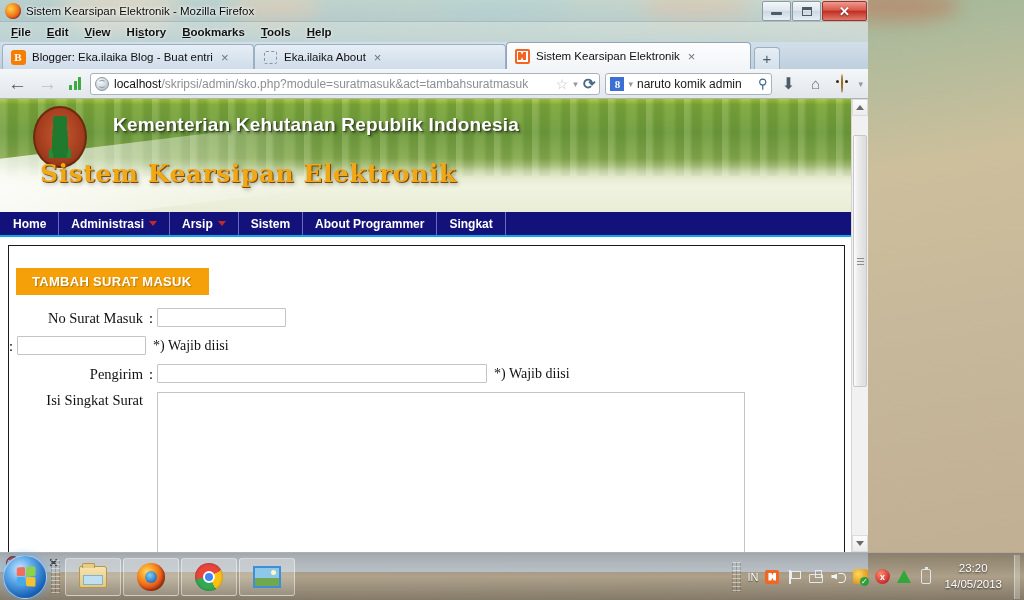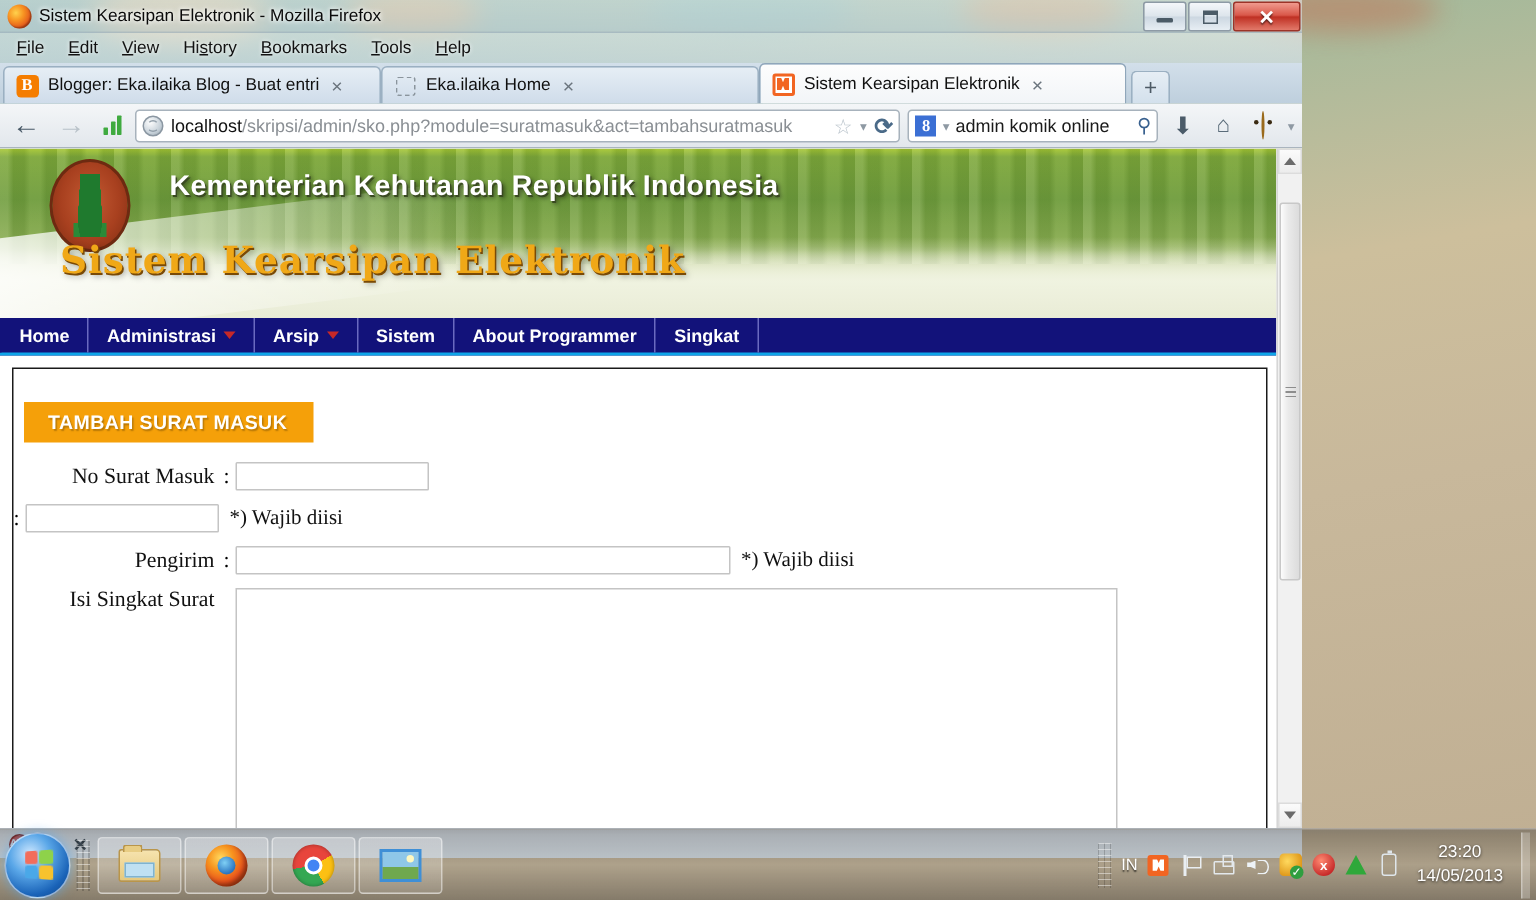--- a/index.html
+++ b/index.html
@@ -51,20 +51,21 @@
   .wc .x-g { color: #fff; font-size: 13px; font-weight: bold; text-shadow: 0 1px 1px rgba(0,0,0,.5); }
 
   
   .menubar {
     height: 20px; background: linear-gradient(to bottom, rgba(235,242,248,.62), rgba(214,227,238,.68));
     display: flex; align-items: center; padding-left: 4px; gap: 2px;
   }
   .menu-item {
     font-size: 11.5px; color: #111; padding: 2px 7px; white-space: nowrap;
     text-shadow: 0 0 3px #fff;
+    font-weight: bold;
   }
   .menu-item u { text-decoration: underline; }
 
   
   .tabstrip {
     height: 27px; background: linear-gradient(to bottom, #d2dfea, #becfdd);
     display: flex; align-items: flex-end; padding-left: 2px; position: relative;
   }
   .tab {
     height: 25px; display: flex; align-items: center; gap: 6px;
@@ -385,21 +386,21 @@
       <span class="favicon">
           <span class="fav-blogger">B</span>
         </span>
       <span class="tab-label">Blogger: Eka.ilaika Blog - Buat entri</span>
       <span class="tab-close">×</span>
     </div>
     <div class="tab inactive" style="width:252px">
       <span class="favicon">
           <span class="fav-dashed"></span>
         </span>
-      <span class="tab-label">Eka.ilaika Home</span>
+      <span class="tab-label">Eka.ilaika About</span>
       <span class="tab-close">×</span>
     </div>
     <div class="tab active" style="width:245px">
       <span class="favicon">
           <span class="fav-ske"></span>
         </span>
       <span class="tab-label">Sistem Kearsipan Elektronik</span>
       <span class="tab-close">×</span>
     </div>
     <div class="newtab">+</div>
@@ -416,21 +417,21 @@
     <div class="urlbar">
       <span class="globe"></span>
       <span class="url-text"><span class="url-host">localhost</span><span class="url-path">/skripsi/admin/sko.php?module=suratmasuk&amp;act=tambahsuratmasuk</span></span>
       <span class="star">☆</span>
       <span class="caret-dn">▾</span>
       <span class="reload">⟳</span>
     </div>
     <div class="searchbar">
       <span class="g-icon">8</span>
       <span class="caret-dn">▾</span>
-      <span class="search-text">admin komik online</span>
+      <span class="search-text">naruto komik admin</span>
       <span class="magnifier">⚲</span>
     </div>
     <span class="tb-icon dl-arrow">⬇</span>
     <span class="tb-icon">⌂</span>
     <span class="tb-icon"><span class="monkey"></span></span>
     <span class="caret-dn">▾</span>
   </div>
 
   <div class="viewport">
     <div class="page">

